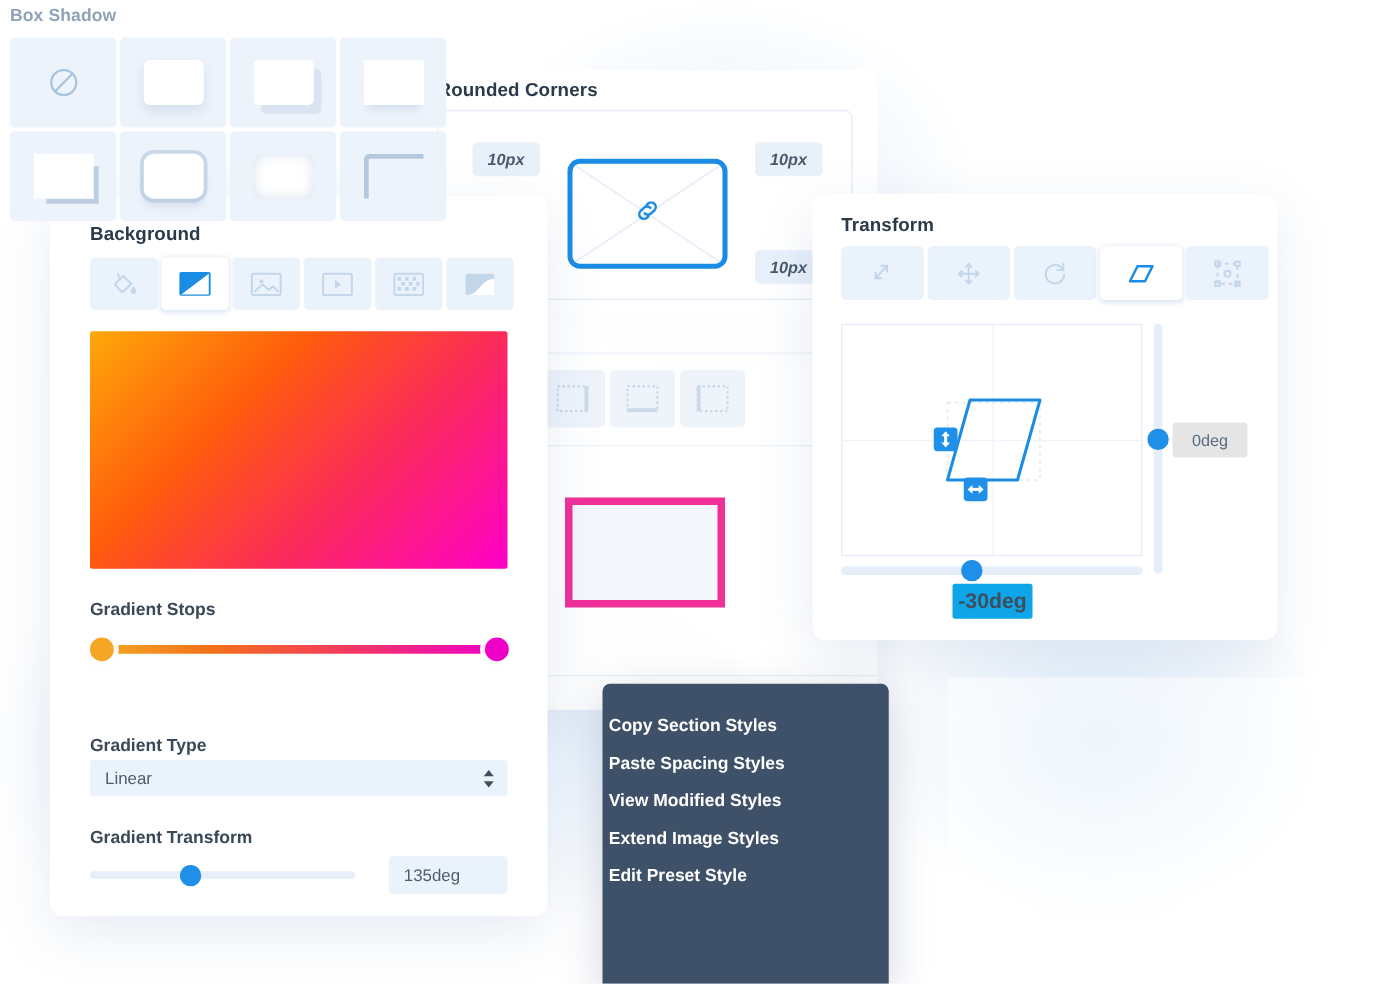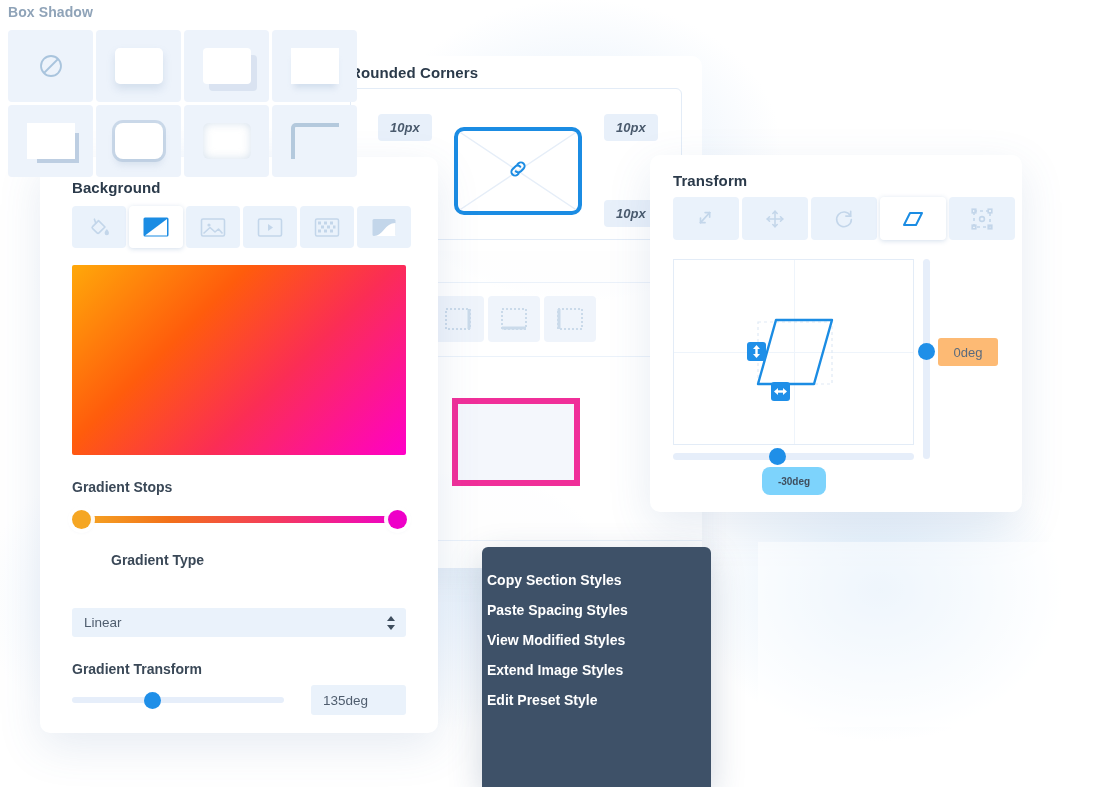--- a/index.html
+++ b/index.html
@@ -139,21 +139,21 @@
     position: absolute; left: 82px; top: 516px;
     width: 315px; height: 7px; border-radius: 4px;
     background: linear-gradient(90deg, #f5a623 0%, #f2701a 28%, #f43a5e 62%, #ee00c8 100%);
   }
   .stop-handle {
     position: absolute; width: 19px; height: 19px; border-radius: 50%;
     top: 510px; box-shadow: 0 0 0 4px rgba(255,255,255,.95), 0 1px 5px rgba(40,80,140,.25);
   }
   #stop-left  { left: 72px;  background: #f5a623; }
   #stop-right { left: 388px; background: #ee00c8; }
-  #type-label { top: 552px; margin-left: 39px; }
+  #type-label { top: 588px; }
   #gradient-type-select {
     position: absolute; left: 72px; top: 608px;
     width: 334px; height: 29px;
     background: #eaf2fb; border: none; border-radius: 3px;
     font-family: "Liberation Sans", sans-serif;
     font-size: 13.5px; color: #4f5d6e;
     padding: 0 12px;
   }
   .stepper {
     position: absolute; left: 386px; top: 615px;
@@ -212,37 +212,37 @@
   #tf-vtrack {
     position: absolute; left: 923px; top: 259px;
     width: 7px; height: 200px; border-radius: 4px; background: #e6eefa;
   }
   #tf-vhandle {
     position: absolute; left: 918px; top: 343px;
     width: 17px; height: 17px; border-radius: 50%; background: #1f8fe8;
   }
   #tf-vvalue {
     position: absolute; left: 938px; top: 338px;
-    width: 60px; height: 28px; background: #fdba74; border-radius: 3px;
+    width: 60px; height: 28px; background: #e5e5e5; border-radius: 3px;
     display:flex; align-items:center; justify-content:center;
     font-size: 13px; color: #5b6b7d;
   }
   #tf-htrack {
     position: absolute; left: 673px; top: 453px;
     width: 241px; height: 7px; border-radius: 4px; background: #e6eefa;
   }
   #tf-hhandle {
     position: absolute; left: 769px; top: 448px;
     width: 17px; height: 17px; border-radius: 50%; background: #1f8fe8;
   }
   #tf-hvalue {
     position: absolute; left: 762px; top: 467px;
-    width: 64px; height: 28px; background: #7dd3fc; border-radius: 8px;
+    width: 64px; height: 28px; background: #0ea5e9; border-radius: 2px;
     display:flex; align-items:center; justify-content:center;
-    font-size: 10px; color: #3f4e5e; font-weight: 700;
+    font-size: 17px; color: #3f4e5e; font-weight: 700;
   }
 
   
   #boxshadow-panel {
     left: 758px; top: 542px; width: 352px; height: 185px;
     background: transparent;
     text-decoration: underline;
   }
   #boxshadow-panel .card-title {
     position: absolute; left: 8px; top: 4px;

